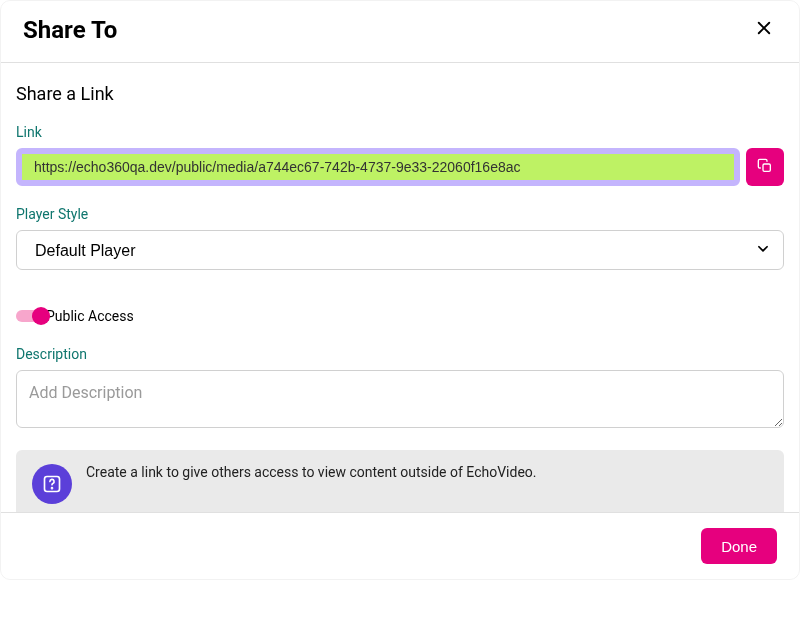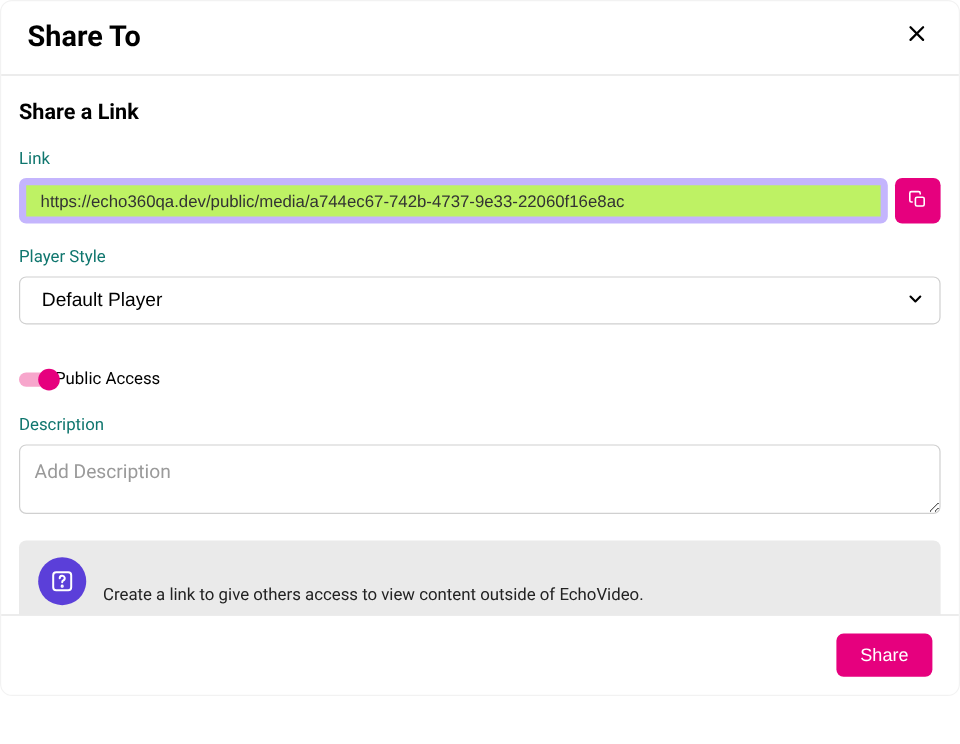--- a/index.html
+++ b/index.html
@@ -41,21 +41,21 @@
     justify-content: center;
   }
   .close-btn svg { width: 18px; height: 18px; }
   .modal-body {
     flex: 1;
     padding: 20px 15px 16px 15px;
     overflow: auto;
   }
   .section-title {
     font-size: 18px;
-    font-weight: 700;
+    font-weight: 400;
     margin-bottom: 20px;
   }
   .field-label {
     font-size: 14px;
     font-weight: 400;
     margin-bottom: 8px;
     display: block;
     color: #0f766e;
   }
   .link-row {
@@ -166,21 +166,21 @@
     font-family: inherit;
     resize: vertical;
     margin-bottom: 18px;
   }
   .desc-input::placeholder { color: #9a9a9a; }
   .info-banner {
     background: #eaeaea;
     border-radius: 6px;
     padding: 14px 16px;
     display: flex;
-    align-items: flex-end;
+    align-items: flex-start;
     gap: 14px;
   }
   .info-icon-circle {
     width: 40px;
     height: 40px;
     background: #5b3fd9;
     border-radius: 50%;
     display: flex;
     align-items: center;
     justify-content: center;
@@ -274,16 +274,16 @@
           <path d="M9.5 9a2.5 2.5 0 1 1 3.5 2.3c-.8.4-1 .9-1 1.7"></path>
           <circle cx="12" cy="17" r="0.6" fill="#fff"></circle>
         </svg>
       </div>
       <div class="info-text">Create a link to give others access to view content outside of EchoVideo.</div>
     </div>
 
   </div>
 
   <div class="modal-footer">
-    <button class="done-btn">Share</button>
+    <button class="done-btn">Done</button>
   </div>
 
 </div>
 
 </body></html>

